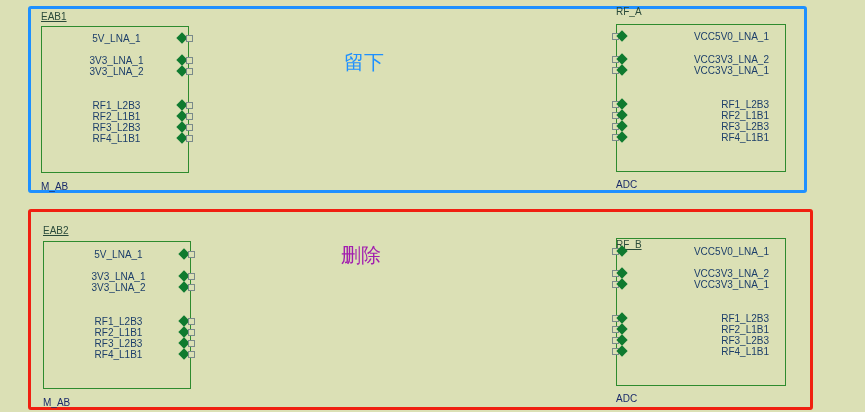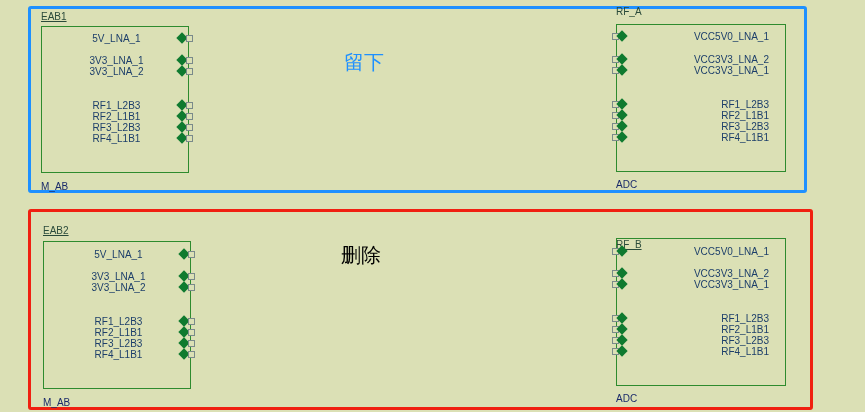--- a/index.html
+++ b/index.html
@@ -44,21 +44,21 @@
   <div class="pin left" style="left:612px;top:31px;width:140px;padding-left:17px;"><span class="sq" style="left:0px;"></span><span class="dia" style="left:6px;"></span><span>VCC5V0_LNA_1</span></div>
   <div class="pin left" style="left:612px;top:54px;width:140px;padding-left:17px;"><span class="sq" style="left:0px;"></span><span class="dia" style="left:6px;"></span><span>VCC3V3_LNA_2</span></div>
   <div class="pin left" style="left:612px;top:65px;width:140px;padding-left:17px;"><span class="sq" style="left:0px;"></span><span class="dia" style="left:6px;"></span><span>VCC3V3_LNA_1</span></div>
   <div class="pin left" style="left:612px;top:99px;width:140px;padding-left:17px;"><span class="sq" style="left:0px;"></span><span class="dia" style="left:6px;"></span><span>RF1_L2B3</span></div>
   <div class="pin left" style="left:612px;top:110px;width:140px;padding-left:17px;"><span class="sq" style="left:0px;"></span><span class="dia" style="left:6px;"></span><span>RF2_L1B1</span></div>
   <div class="pin left" style="left:612px;top:121px;width:140px;padding-left:17px;"><span class="sq" style="left:0px;"></span><span class="dia" style="left:6px;"></span><span>RF3_L2B3</span></div>
   <div class="pin left" style="left:612px;top:132px;width:140px;padding-left:17px;"><span class="sq" style="left:0px;"></span><span class="dia" style="left:6px;"></span><span>RF4_L1B1</span></div>
 </div>
 
 <div class="frame red"></div>
-<div class="annot" style="left:341px;top:242px;color:#000000;">删除</div>
+<div class="annot" style="left:341px;top:242px;color:#a21caf;">删除</div>
 
 <div>
   <div class="designator" style="left:43px;top:225px;text-align:center;">EAB2</div>
   <div class="comp-body" style="left:43px;top:241px;width:148px;height:148px;"></div>
   <div class="comment" style="left:43px;top:397px;">M_AB</div>
   <div class="pin right" style="left:62px;top:249px;width:113px;"><span>5V_LNA_1</span><span class="dia" style="left:118px;"></span><span class="sq" style="left:126px;"></span></div>
   <div class="pin right" style="left:62px;top:271px;width:113px;"><span>3V3_LNA_1</span><span class="dia" style="left:118px;"></span><span class="sq" style="left:126px;"></span></div>
   <div class="pin right" style="left:62px;top:282px;width:113px;"><span>3V3_LNA_2</span><span class="dia" style="left:118px;"></span><span class="sq" style="left:126px;"></span></div>
   <div class="pin right" style="left:62px;top:316px;width:113px;"><span>RF1_L2B3</span><span class="dia" style="left:118px;"></span><span class="sq" style="left:126px;"></span></div>
   <div class="pin right" style="left:62px;top:327px;width:113px;"><span>RF2_L1B1</span><span class="dia" style="left:118px;"></span><span class="sq" style="left:126px;"></span></div>

